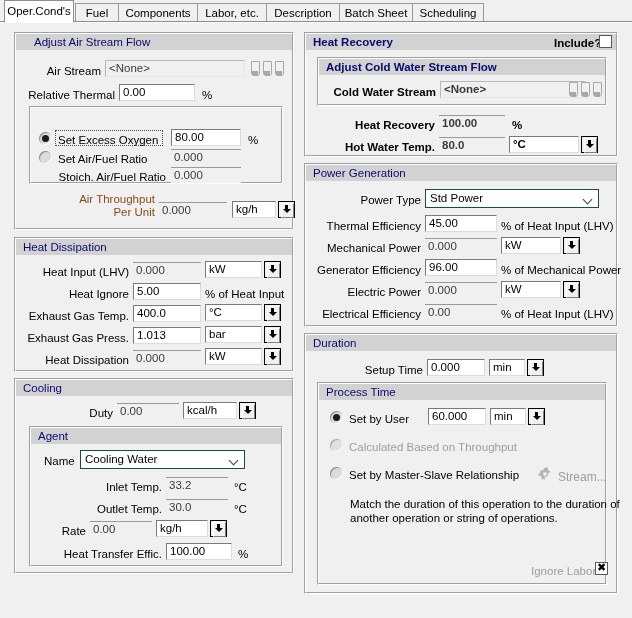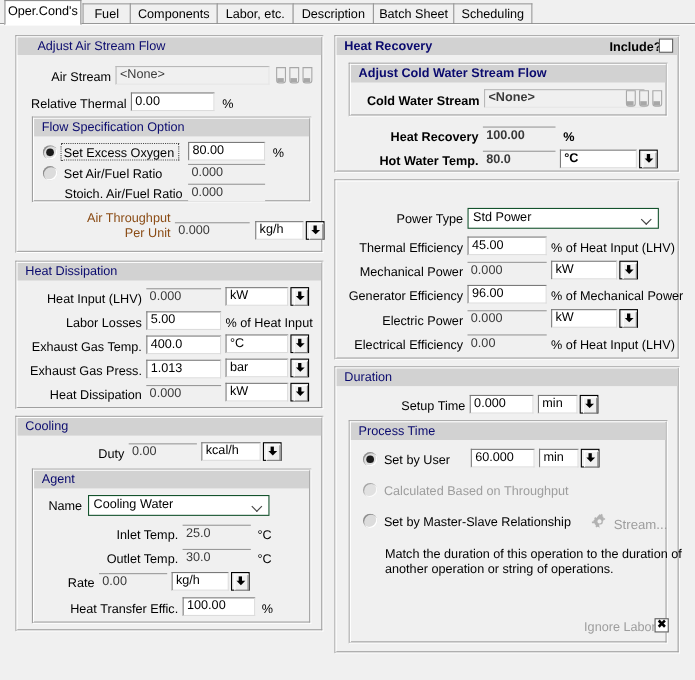--- a/index.html
+++ b/index.html
@@ -117,21 +117,20 @@
   <div class="tube" style="left:236px;top:28px;"></div>
   <div class="tube" style="left:248px;top:28px;"></div>
   <div class="tube" style="left:260px;top:28px;"></div>
 
   <div class="lbl r" style="left:10px;top:56px;width:90px;">Relative Thermal</div>
   <div class="tb" style="left:104px;top:51px;width:76px;">0.00</div>
   <div class="lbl" style="left:187px;top:56px;">%</div>
 
   <div class="grp" style="left:14px;top:73px;width:254px;height:78px;">
     <div class="inner"></div>
-    <div class="hdr" style="width:250px;">Flow Specification Option</div>
 
     <div class="radio on" style="left:9px;top:25px;"></div>
     <div class="focusrect" style="left:25px;top:23px;width:108px;height:16px;"></div>
     <div class="lbl" style="left:28px;top:27px;">Set Excess Oxygen</div>
     <div class="tb" style="left:141px;top:22px;width:70px;">80.00</div>
     <div class="lbl" style="left:218px;top:27px;">%</div>
 
     <div class="radio" style="left:9px;top:44px;"></div>
     <div class="lbl" style="left:28px;top:46px;">Set Air/Fuel Ratio</div>
     <div class="tb flat" style="left:141px;top:42px;width:70px;">0.000</div>
@@ -157,21 +156,21 @@
 
   <div class="lbl r" style="left:6px;top:28px;width:108px;">Heat Input (LHV)</div>
   <div class="tb flat" style="left:118px;top:24px;width:68px;">0.000</div>
   <div class="tb" style="left:190px;top:23px;width:57px;">kW</div>
   <div class="arwbtn" style="left:249px;top:23px;">
       <i></i>
       <u></u>
       <s></s>
     </div>
 
-  <div class="lbl r" style="left:6px;top:50px;width:108px;">Labor Losses</div>
+  <div class="lbl r" style="left:6px;top:50px;width:108px;">Heat Ignore</div>
   <div class="tb" style="left:118px;top:45px;width:68px;">5.00</div>
   <div class="lbl" style="left:190px;top:50px;">% of Heat Input</div>
 
   <div class="lbl r" style="left:6px;top:72px;width:108px;">Exhaust Gas Temp.</div>
   <div class="tb" style="left:118px;top:67px;width:68px;">400.0</div>
   <div class="tb" style="left:190px;top:66px;width:57px;">°C</div>
   <div class="arwbtn" style="left:249px;top:66px;">
       <i></i>
       <u></u>
       <s></s>
@@ -213,21 +212,21 @@
     <div class="inner"></div>
     <div class="hdr" style="width:250px;">Agent</div>
 
     <div class="lbl" style="left:14px;top:28px;">Name</div>
     <div class="combo" style="left:50px;top:23px;width:165px;">
       <span>Cooling Water</span>
       <span class="chev"></span>
     </div>
 
     <div class="lbl r" style="left:40px;top:54px;width:92px;">Inlet Temp.</div>
-    <div class="tb flat" style="left:136px;top:50px;width:62px;">25.0</div>
+    <div class="tb flat" style="left:136px;top:50px;width:62px;">33.2</div>
     <div class="lbl" style="left:204px;top:54px;">°C</div>
 
     <div class="lbl r" style="left:40px;top:76px;width:92px;">Outlet Temp.</div>
     <div class="tb flat" style="left:136px;top:72px;width:62px;">30.0</div>
     <div class="lbl" style="left:204px;top:76px;">°C</div>
 
     <div class="lbl r" style="left:20px;top:98px;width:36px;">Rate</div>
     <div class="tb flat" style="left:60px;top:94px;width:62px;">0.00</div>
     <div class="tb" style="left:126px;top:93px;width:52px;">kg/h</div>
     <div class="arwbtn" style="left:180px;top:93px;">
@@ -267,20 +266,21 @@
   <div class="tb" style="left:204px;top:103px;width:70px;">°C</div>
   <div class="arwbtn" style="left:276px;top:103px;">
       <i></i>
       <u></u>
       <s></s>
     </div>
 </div>
 
 <div class="grp" style="left:304px;top:163px;width:314px;height:164px;">
   <div class="inner"></div>
+  <div class="hdr" style="width:310px;">Power Generation</div>
 
   <div class="lbl r" style="left:20px;top:30px;width:96px;">Power Type</div>
   <div class="combo" style="left:120px;top:25px;width:174px;">
     <span>Std Power</span>
     <span class="chev"></span>
   </div>
 
   <div class="lbl r" style="left:12px;top:56px;width:104px;">Thermal Efficiency</div>
   <div class="tb" style="left:120px;top:51px;width:72px;">45.00</div>
   <div class="lbl" style="left:196px;top:56px;">% of Heat Input (LHV)</div>

